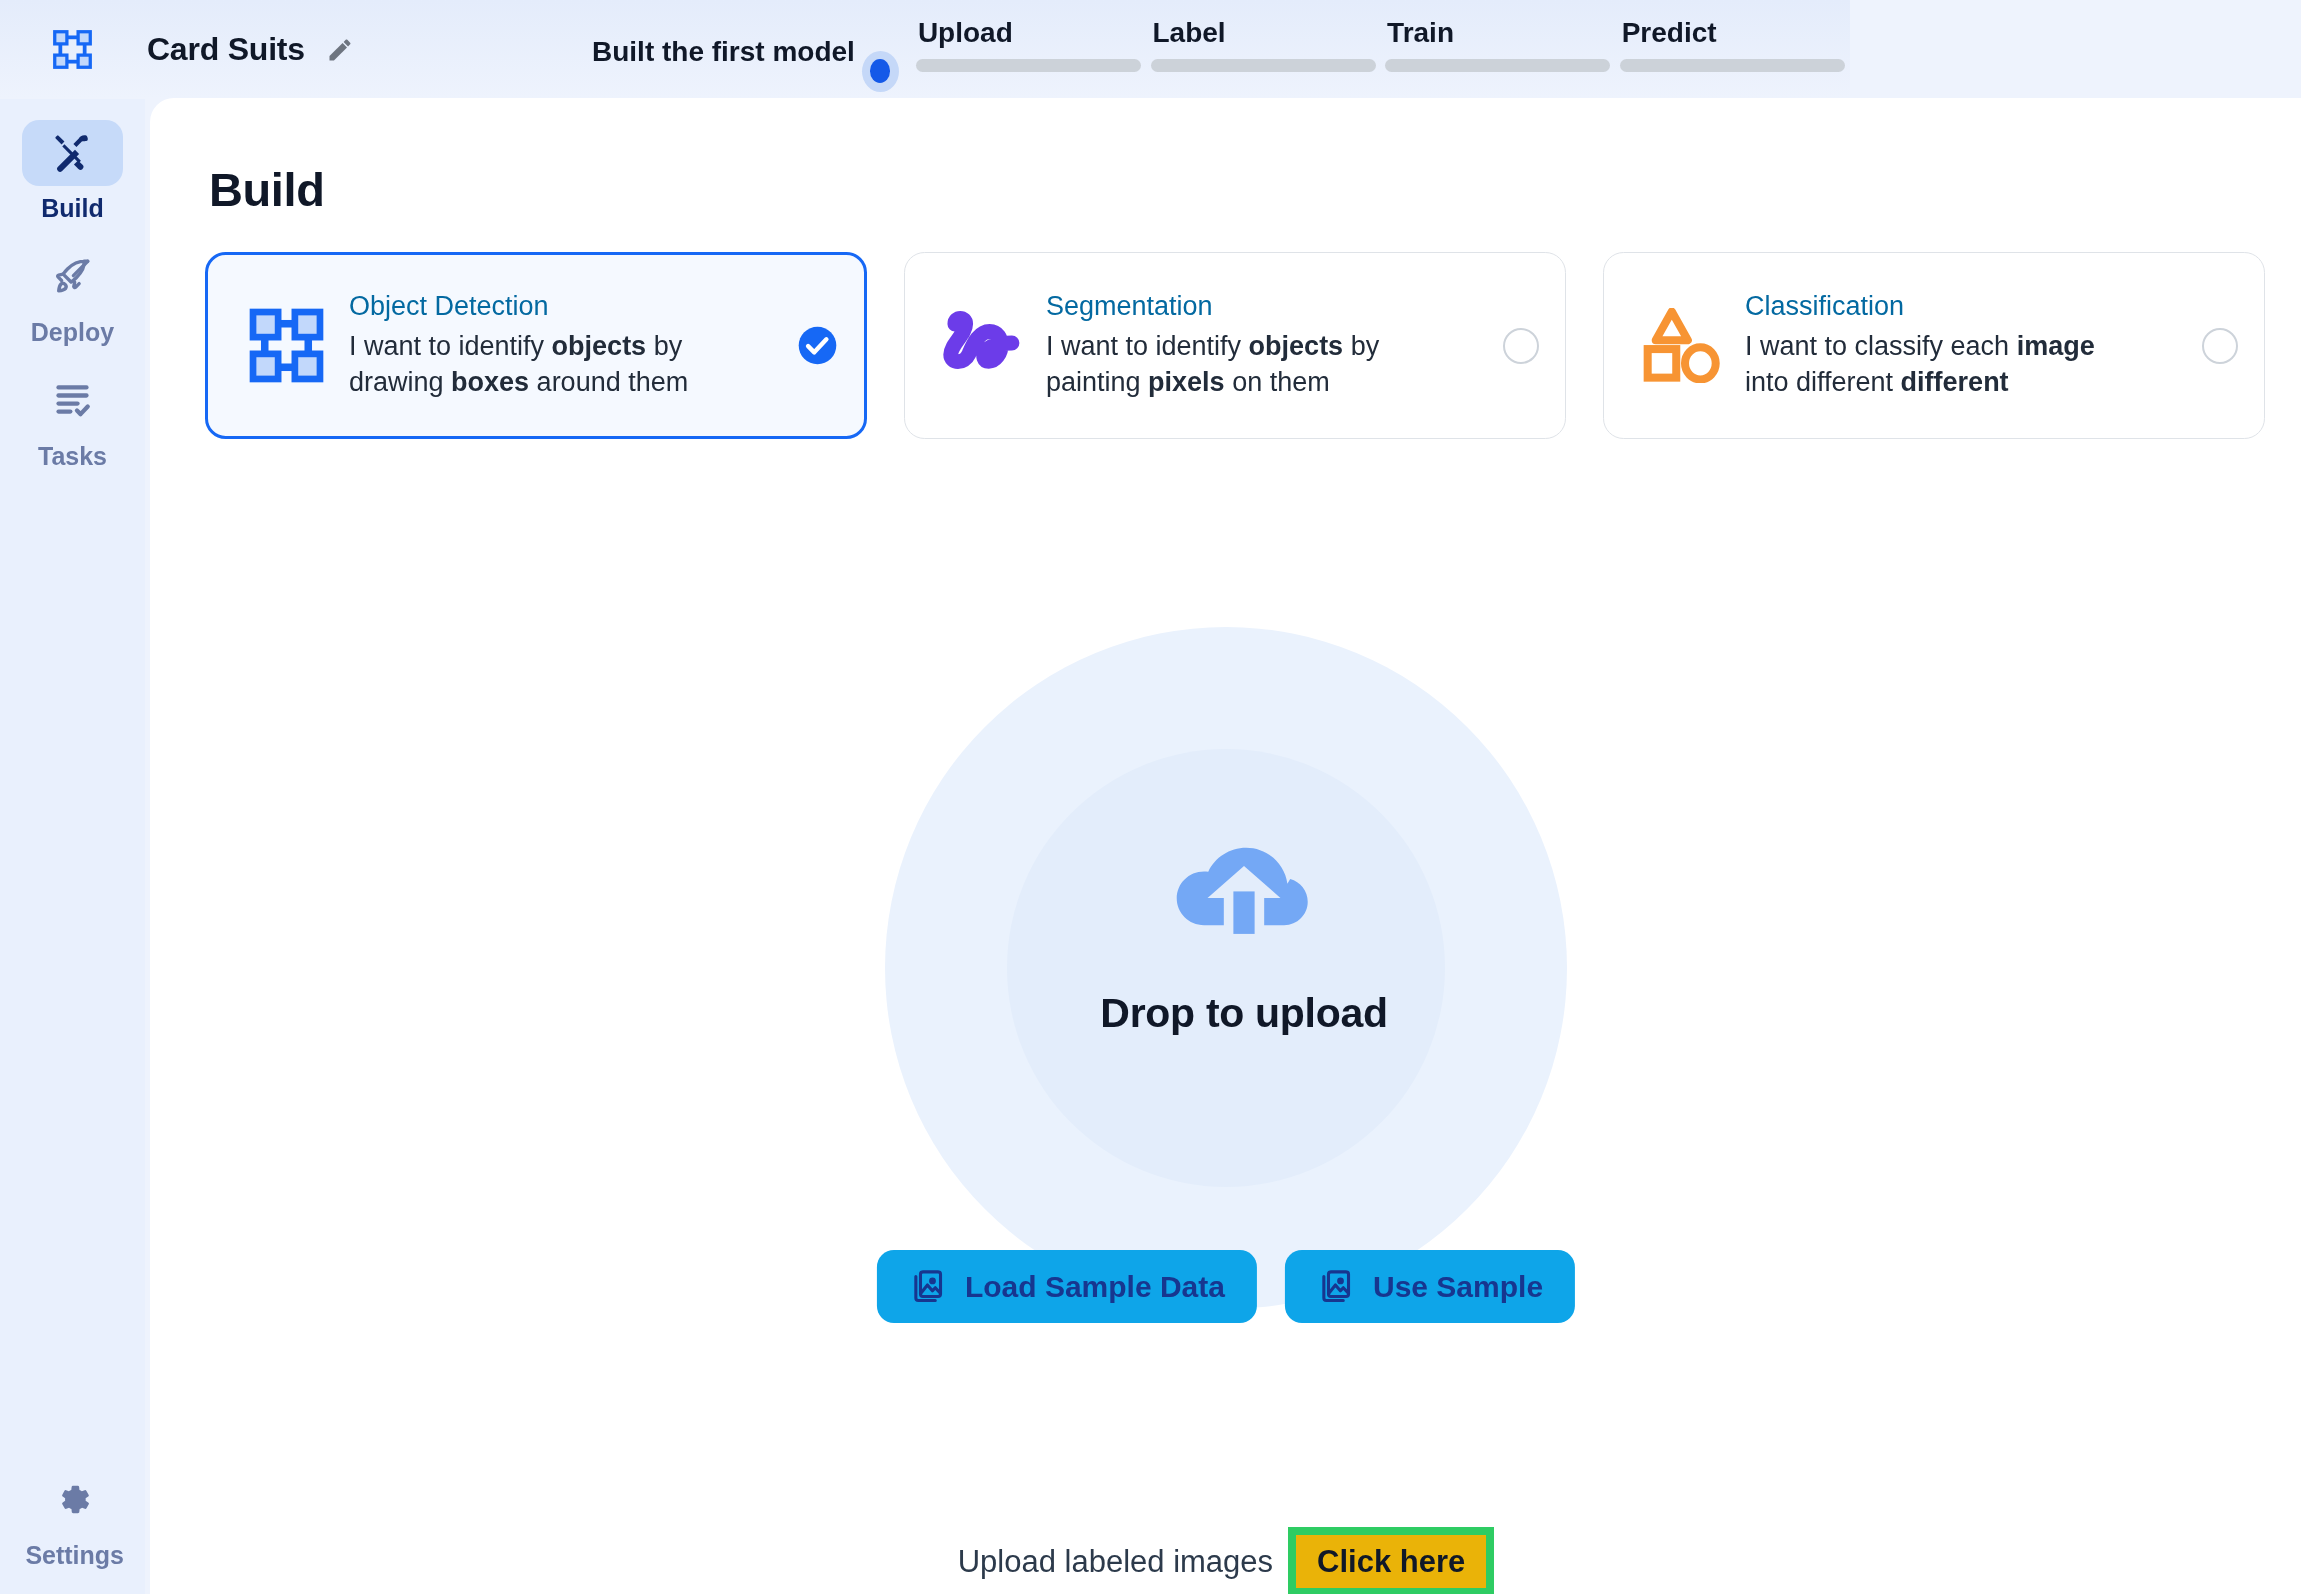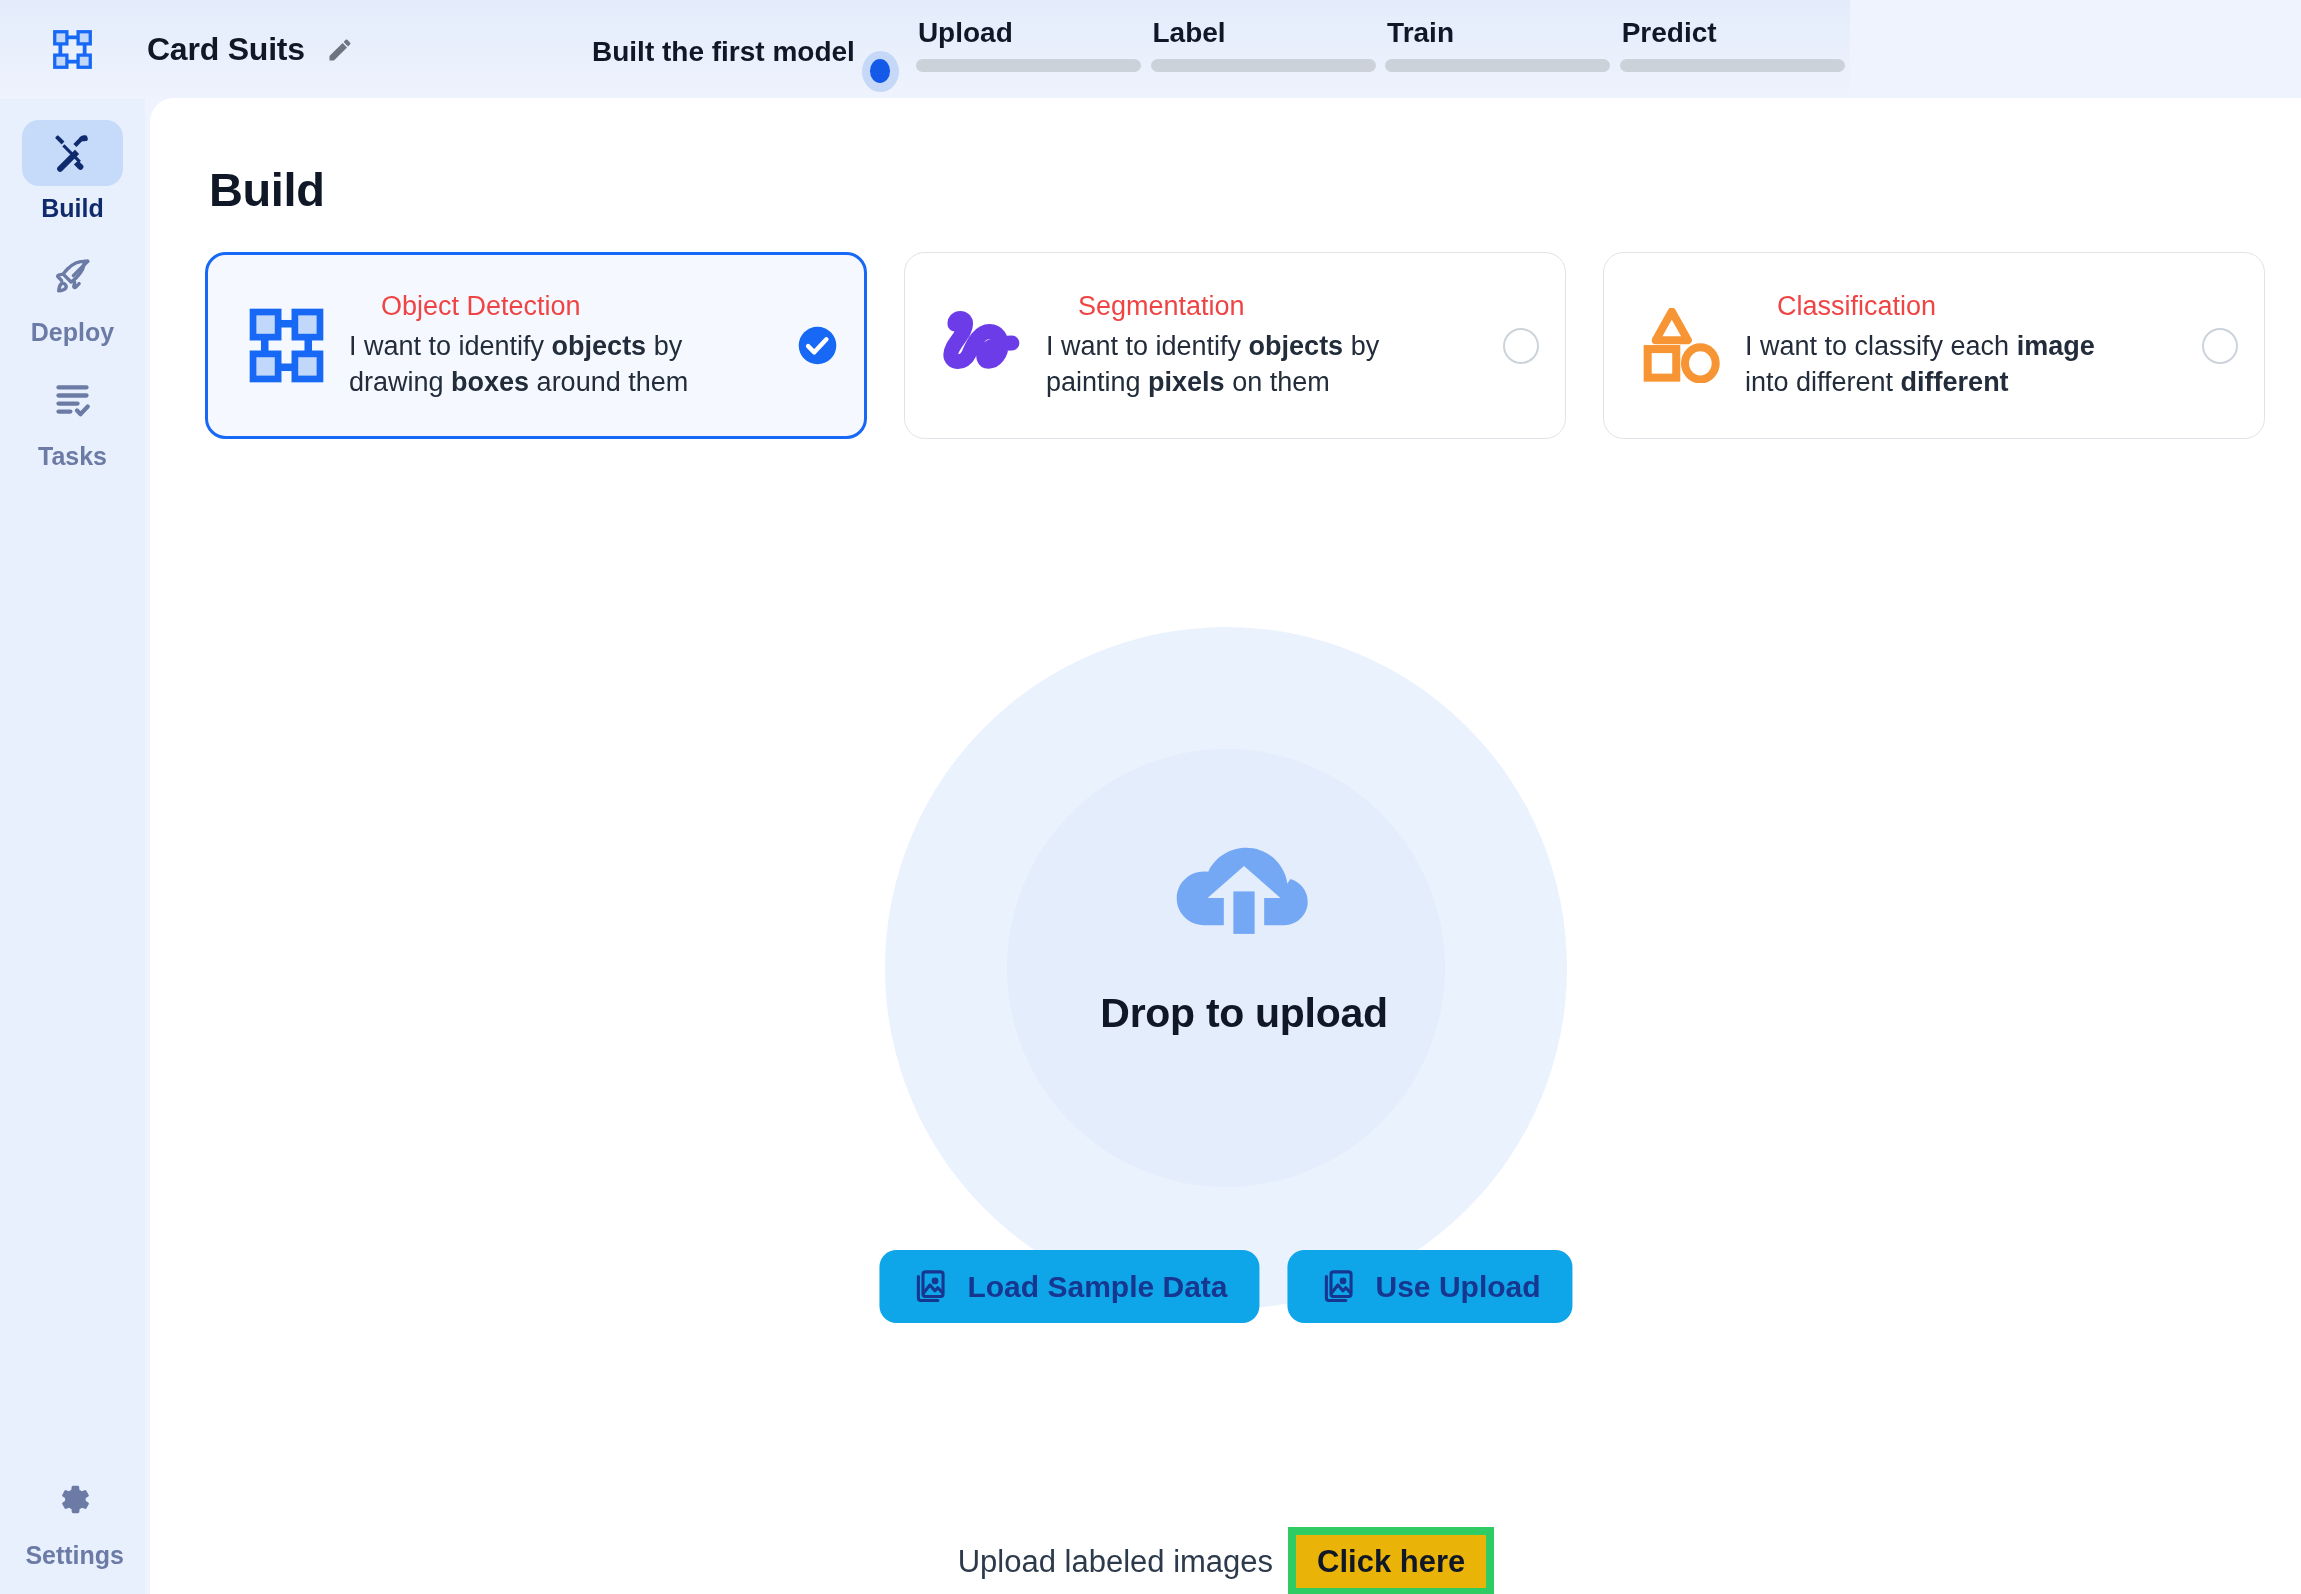--- a/index.html
+++ b/index.html
@@ -77,21 +77,21 @@
   .cards { position: absolute; left: 55px; top: 154px; display: flex; gap: 37px; }
   .task-card {
     width: 662px; height: 187px; border-radius: 20.6px;
     border: 1.9px solid #dfe3e8; background: #ffffff;
     display: flex; align-items: center; padding: 0 26px 0 22.5px; cursor: pointer;
     position: relative;
   }
   .task-card.selected { border: 3.7px solid #1668f5; background: #f5f9ff; }
   .card-icon { width: 111px; min-width: 111px; display: flex; align-items: center; justify-content: center; }
   .card-text { flex: 1; padding-left: 7.5px; }
-  .card-title { font-size: 27px; color: #ef4444; margin-bottom: 6.6px; margin-left: 32px; }
+  .card-title { font-size: 27px; color: #0369a1; margin-bottom: 6.6px; }
   .card-desc { font-size: 27px; color: #222c3a; line-height: 1.34; }
   .card-desc b { font-weight: 700; }
   .radio-empty {
     width: 36px; height: 36px; border-radius: 50%;
     border: 2.8px solid #cdd3da; background: #fff; min-width: 36px;
   }
   .radio-check { width: 41px; height: 41px; min-width: 41px; }
 
   
   .dropzone {
@@ -326,21 +326,21 @@
           </svg>
           <span class="pill-label">Load Sample Data</span>
         </div>
         <div class="pill-btn">
           <svg width="37" height="37" viewBox="0 0 24 24" fill="none" stroke="#17368f" stroke-width="2" stroke-linecap="round" stroke-linejoin="round">
             <rect x="7.5" y="2.5" width="13" height="16" rx="1.6"></rect>
             <path d="M16.5 8.4a1.2 1.2 0 11-2.4 0 1.2 1.2 0 012.4 0z" fill="#17368f"></path>
             <path d="M8 16l4-5 3.2 3.8 1.9-2 3 3.2"></path>
             <path d="M4.5 5.5v14a1.6 1.6 0 001.6 1.6h11"></path>
           </svg>
-          <span class="pill-label">Use Upload</span>
+          <span class="pill-label">Use Sample</span>
         </div>
       </div>
     </div>
 
     <div class="labeled-row">
       <span class="labeled-text">Upload labeled images</span>
       <div class="click-highlight">
         <div class="click-inner">
           <span class="click-label">Click here</span>
         </div>

